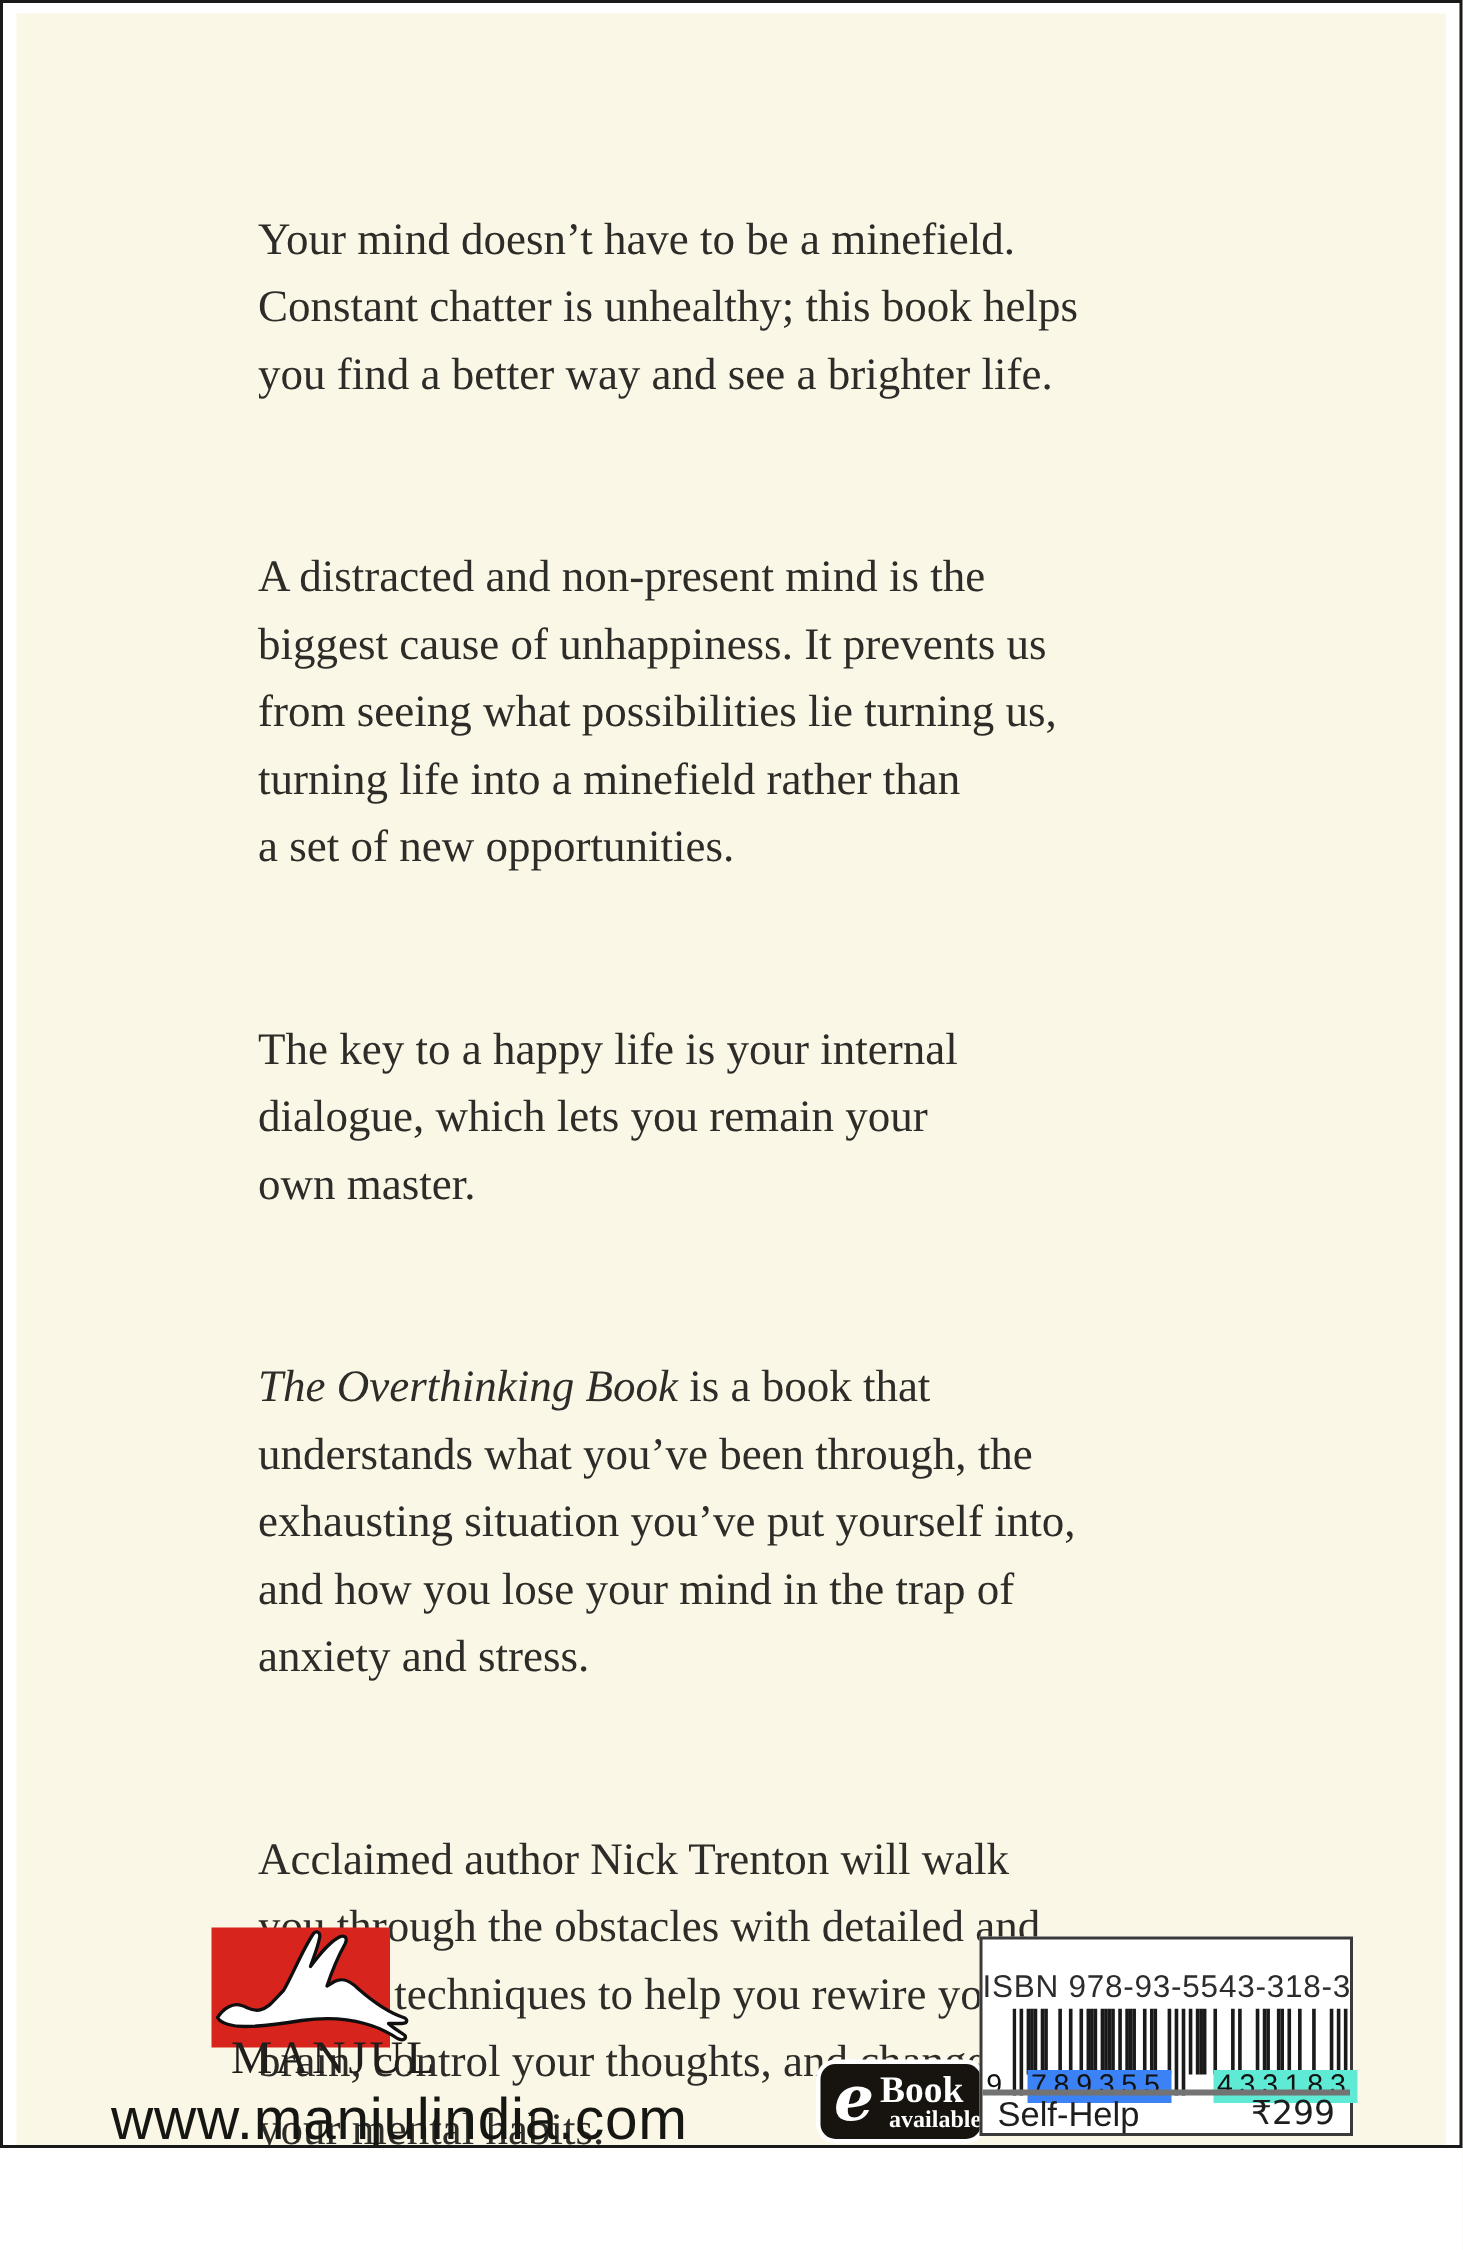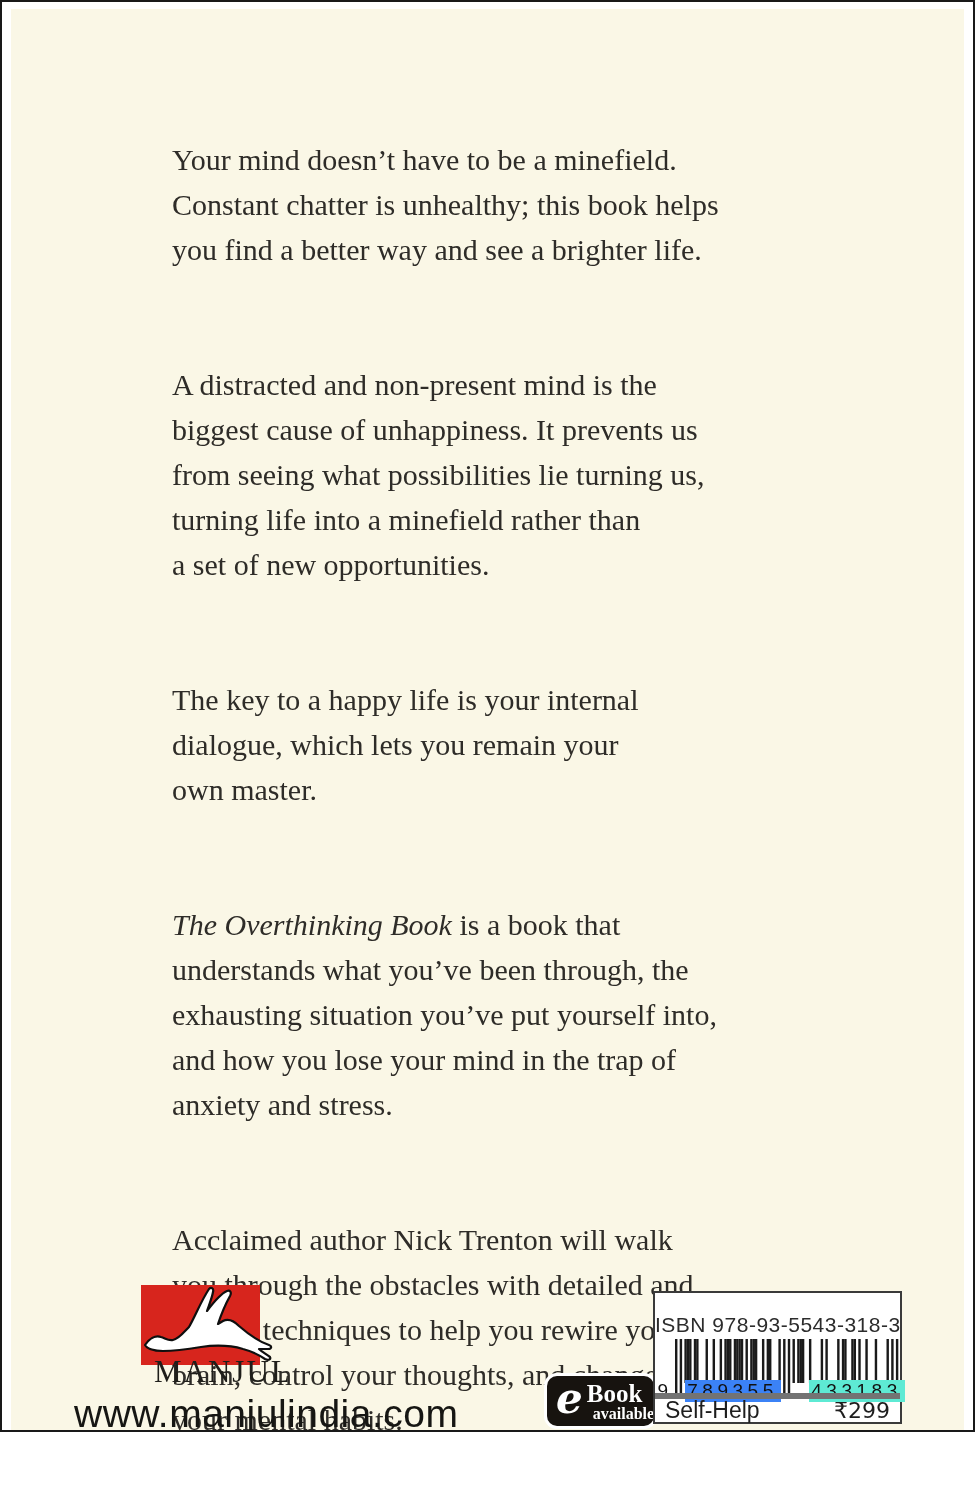--- a/index.html
+++ b/index.html
@@ -73,21 +73,21 @@
   .barcode-wrap svg{position:absolute;left:18px;top:0;}
   .bc-digit{
     position:absolute;top:41px;
     font-family:"Liberation Sans", sans-serif;font-size:19px;color:#111;
   }
   .bc-lead{left:1px;}
   .bc-left{left:28px;width:96px;text-align:center;letter-spacing:4.5px;background:#3b82f6;}
   .bc-right{left:152px;width:96px;text-align:center;letter-spacing:4.5px;background:#5eead4;}
   .isbn-bottom{
     position:absolute;left:0;bottom:0;width:100%;height:29px;box-sizing:border-box;
-    border-top:6px solid #737373;display:flex;align-items:center;
+    border-top:4px solid #737373;display:flex;align-items:center;
     justify-content:space-between;padding:0 10px;
     font-family:"Liberation Sans", sans-serif;font-size:23px;color:#1e1e1e;
   }
   .price{font-family:"DejaVu Sans", "Liberation Sans", sans-serif;font-size:22px;}
 </style>
 </head>
 <body>
 
 <div class="page">
   <div class="cover"></div>

